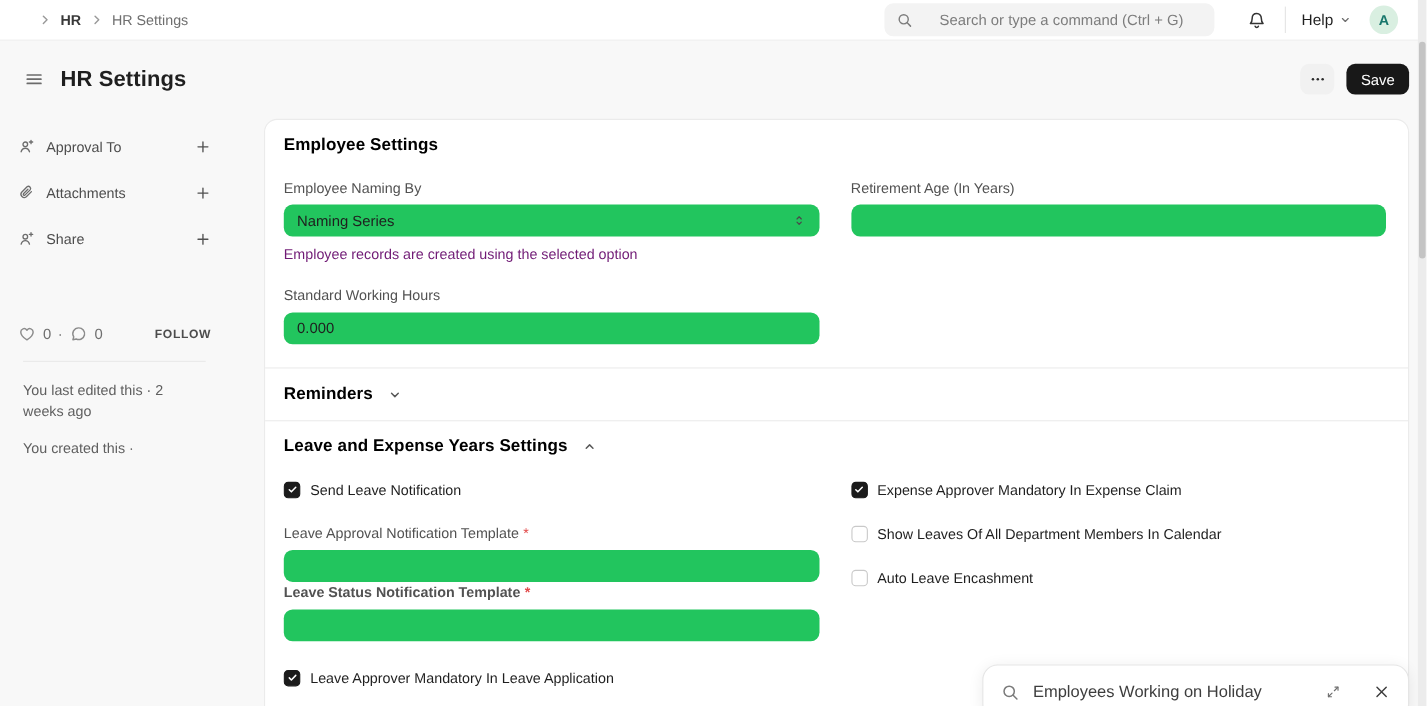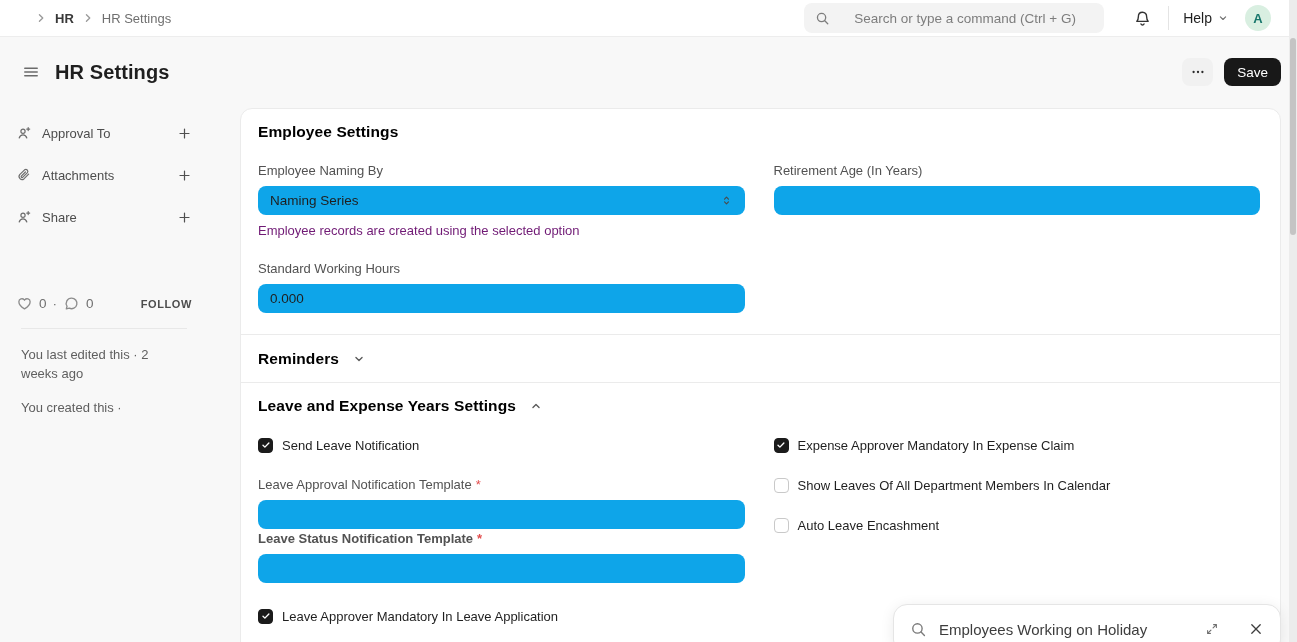--- a/index.html
+++ b/index.html
@@ -55,21 +55,21 @@
   .card-section + .card-section { border-top:1px solid #ebebeb; }
   .sec-title-row { display:flex; align-items:center; gap:13px; }
   .sec-title { font-size:15.5px; font-weight:700; color:#000000; letter-spacing:.1px; }
   .sec-chev { color:#585858; display:flex; cursor:pointer; }
   .sec-reminders { height:48px; display:flex; align-items:center; padding-top:0; padding-bottom:0; }
 
   .grid { display:flex; gap:29px; margin-top:22px; }
   .col { width:487px; }
   .f-label { display:flex; align-items:center; font-size:13px; color:#525252; margin-bottom:8px; }
   .req { color:#e24c4c; margin-left:4px; }
-  .control { height:29px; background:#0ea5e9; border-radius:8px; display:flex; align-items:center; padding:0 12px; font-size:13.5px; color:#1f1f1f; cursor:text; }
+  .control { height:29px; background:#22c55e; border-radius:8px; display:flex; align-items:center; padding:0 12px; font-size:13.5px; color:#1f1f1f; cursor:text; }
   .control.select { cursor:pointer; }
   .control .updown { margin-left:auto; color:#4a4a4a; display:flex; }
   .help-text { font-size:13px; color:#701a75; margin-top:8px; }
   .field-gap { margin-top:23px; }
 
   .checkrow { display:flex; align-items:center; gap:9px; font-size:13px; color:#1f1f1f; height:16px; cursor:pointer; }
   .cb { width:15px; height:15px; border-radius:4px; border:1px solid #c9c9c9; background:#fff; display:flex; align-items:center; justify-content:center; color:transparent; flex:none; }
   .cb.checked { background:#1b1b1b; border-color:#1b1b1b; color:#fff; }
   .mt24 { margin-top:24px; }
   .mt22 { margin-top:2px;font-weight:bold; }

